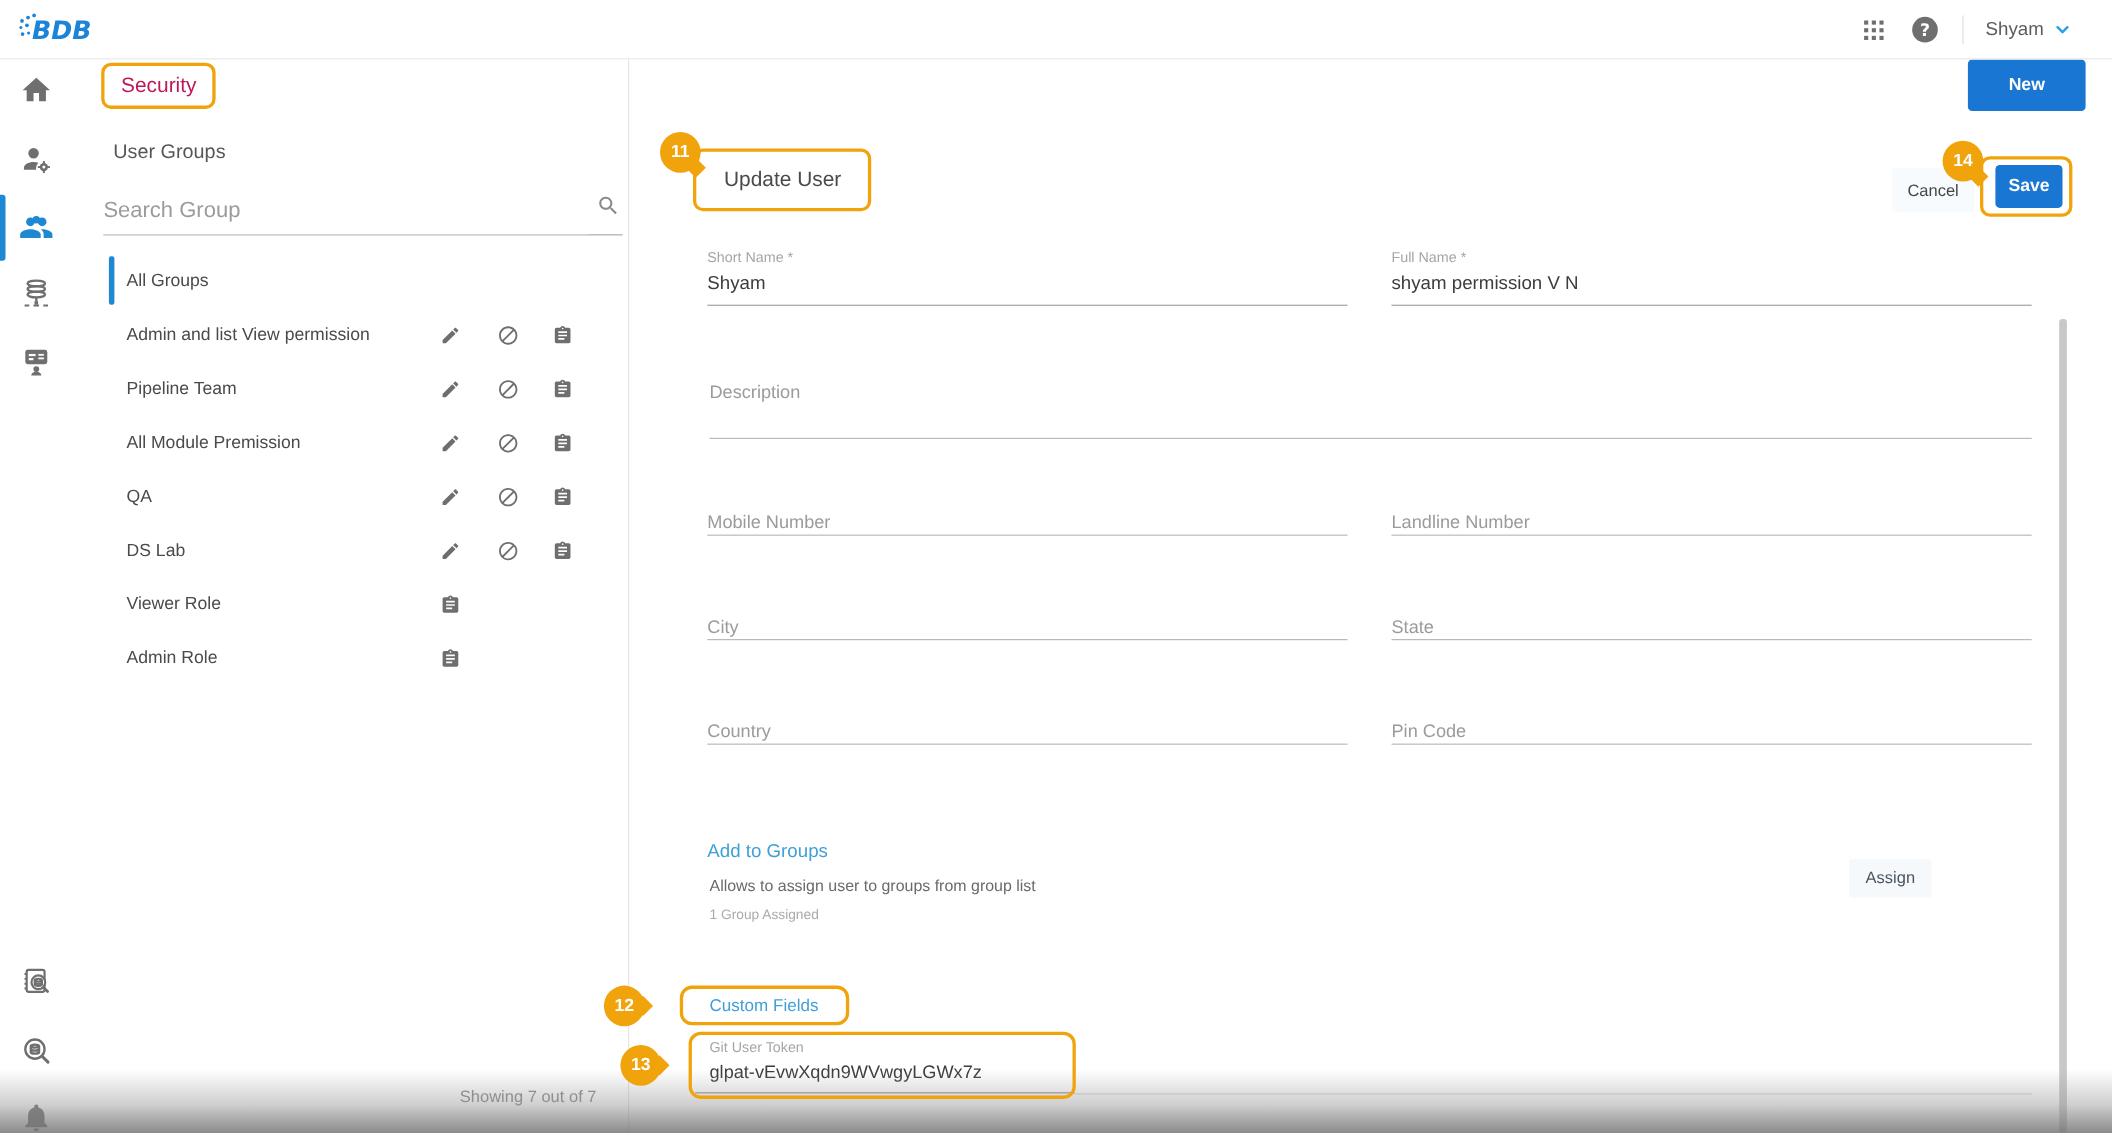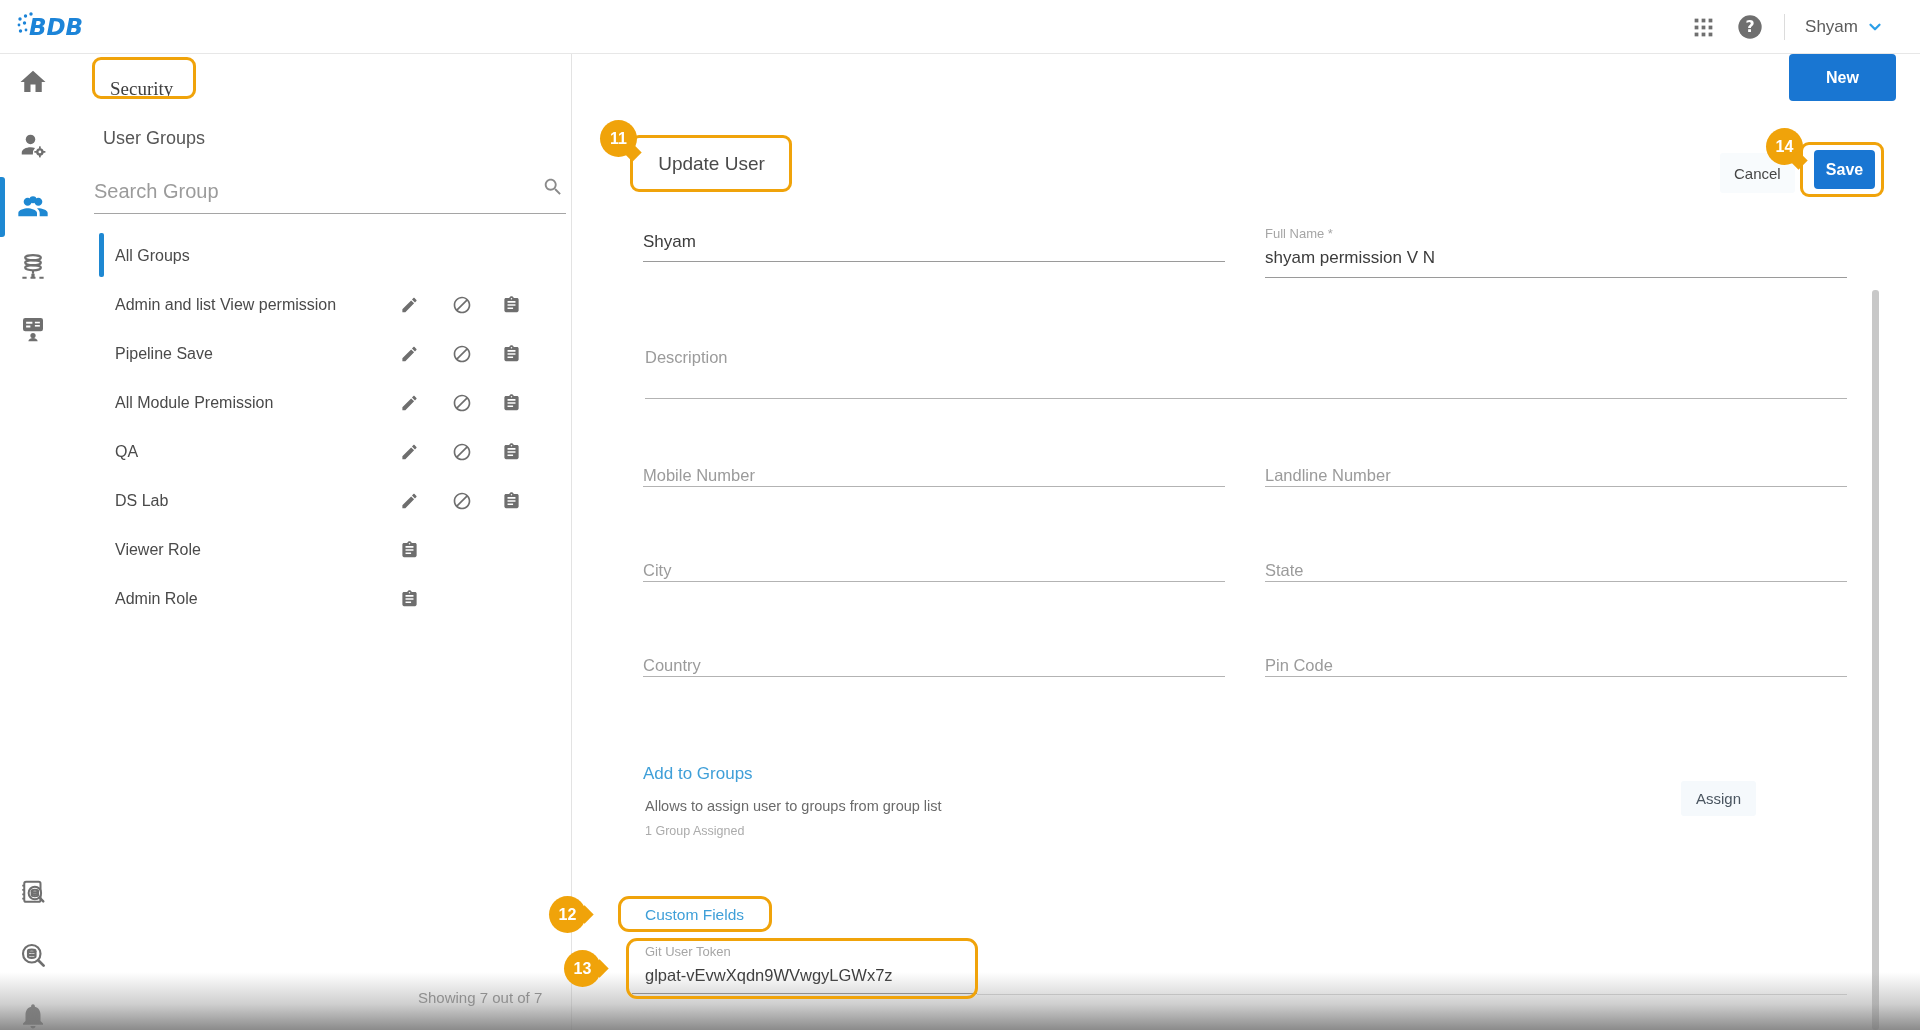--- a/index.html
+++ b/index.html
@@ -15,21 +15,21 @@
   .user-chip { display:flex; align-items:center; gap:8px; cursor:pointer; }
   .user-name { font-size:17px; color:#5c5c5c; }
 
   
   .sidebar { position:absolute; left:0; top:54px; width:66px; bottom:0; background:#fff; z-index:10; }
   .side-ic { position:absolute; left:50%; transform:translateX(-50%); cursor:pointer; }
   .side-active-bar { position:absolute; left:0; top:123px; width:5px; height:60px; background:#1e88d2; border-radius:0 3px 3px 0; }
 
   
   .panel { position:absolute; left:66px; top:54px; width:506px; bottom:0; background:#fff; border-right:1px solid #e3e3e3; z-index:5; }
-  .section-title { position:absolute; left:44px; top:24px; font-size:19px; color:#404040;font-family:Liberation Serif, serif; }
+  .section-title { position:absolute; left:44px; top:14px; font-size:19px; color:#be185d; }
   .panel-title { position:absolute; left:37px; top:74px; font-size:18px; color:#565656; }
   .search-wrap { position:absolute; left:28px; top:120px; width:472px; border-bottom:1px solid #a5a5a5; }
   .search-input { width:440px; border:none; outline:none; font-size:20px; color:#3c3c3c; padding:6px 0 10px;
                   font-family:"Liberation Sans", sans-serif; }
   .search-input::placeholder { color:#9b9b9b; }
   .search-ic { position:absolute; right:2px; top:2px; }
   .group-active-bar { position:absolute; left:33px; top:179px; width:5px; height:44px; background:#1e88d2; border-radius:2px; }
   .group-list { position:absolute; left:0; top:177px; width:506px; }
   .grow { position:relative; height:49px; width:506px; cursor:pointer; }
   .gname { position:absolute; left:49px; top:50%; transform:translateY(-50%); font-size:16px; color:#4a4a4a; white-space:nowrap; }
@@ -228,21 +228,21 @@
             <path d="M3 17.25V21h3.75L17.81 9.94l-3.75-3.75L3 17.25zM20.71 7.04c.39-.39.39-1.02 0-1.41l-2.34-2.34c-.39-.39-1.02-.39-1.41 0l-1.83 1.83 3.75 3.75 1.83-1.83z"></path>
           </svg></span>
       <span class="act a2"><svg width="20" height="20" viewBox="0 0 24 24" fill="#6e6e6e">
             <path d="M12 2C6.48 2 2 6.48 2 12s4.48 10 10 10 10-4.48 10-10S17.52 2 12 2zM4 12c0-4.42 3.58-8 8-8 1.85 0 3.55.63 4.9 1.69L5.69 16.9C4.63 15.55 4 13.85 4 12zm8 8c-1.85 0-3.55-.63-4.9-1.69L18.31 7.1C19.37 8.45 20 10.15 20 12c0 4.42-3.58 8-8 8z"></path>
           </svg></span>
       <span class="act a3"><svg width="19" height="19" viewBox="0 0 24 24" fill="#6e6e6e">
             <path d="M19 3h-4.18C14.4 1.84 13.3 1 12 1c-1.3 0-2.4.84-2.82 2H5c-1.1 0-2 .9-2 2v14c0 1.1.9 2 2 2h14c1.1 0 2-.9 2-2V5c0-1.1-.9-2-2-2zm-7 0c.55 0 1 .45 1 1s-.45 1-1 1-1-.45-1-1 .45-1 1-1zm2 14H7v-2h7v2zm3-4H7v-2h10v2zm0-4H7V7h10v2z"></path>
           </svg></span>
     </div>
     <div class="grow">
-      <span class="gname">Pipeline Save</span>
+      <span class="gname">Pipeline Team</span>
       <span class="act a1"><svg width="19" height="19" viewBox="0 0 24 24" fill="#6e6e6e">
             <path d="M3 17.25V21h3.75L17.81 9.94l-3.75-3.75L3 17.25zM20.71 7.04c.39-.39.39-1.02 0-1.41l-2.34-2.34c-.39-.39-1.02-.39-1.41 0l-1.83 1.83 3.75 3.75 1.83-1.83z"></path>
           </svg></span>
       <span class="act a2"><svg width="20" height="20" viewBox="0 0 24 24" fill="#6e6e6e">
             <path d="M12 2C6.48 2 2 6.48 2 12s4.48 10 10 10 10-4.48 10-10S17.52 2 12 2zM4 12c0-4.42 3.58-8 8-8 1.85 0 3.55.63 4.9 1.69L5.69 16.9C4.63 15.55 4 13.85 4 12zm8 8c-1.85 0-3.55-.63-4.9-1.69L18.31 7.1C19.37 8.45 20 10.15 20 12c0 4.42-3.58 8-8 8z"></path>
           </svg></span>
       <span class="act a3"><svg width="19" height="19" viewBox="0 0 24 24" fill="#6e6e6e">
             <path d="M19 3h-4.18C14.4 1.84 13.3 1 12 1c-1.3 0-2.4.84-2.82 2H5c-1.1 0-2 .9-2 2v14c0 1.1.9 2 2 2h14c1.1 0 2-.9 2-2V5c0-1.1-.9-2-2-2zm-7 0c.55 0 1 .45 1 1s-.45 1-1 1-1-.45-1-1 .45-1 1-1zm2 14H7v-2h7v2zm3-4H7v-2h10v2zm0-4H7V7h10v2z"></path>
           </svg></span>
     </div>
@@ -299,20 +299,21 @@
   <div class="panel-footer">Showing 7 out of 7</div>
 </div>
 
 <div class="main">
   <button class="btn-new">New</button>
   <div class="form-title">Update User</div>
   <button class="btn-cancel">Cancel</button>
   <button class="btn-save">Save</button>
 
   <div class="field" style="left:71px; top:172px; width:582px;">
+    <span class="small-label">Short Name *</span>
     <span class="fvalue">Shyam</span>
   </div>
   <div class="field" style="left:693px; top:172px; width:582px;">
     <span class="small-label">Full Name *</span>
     <span class="fvalue">shyam permission V N</span>
   </div>
 
   <div class="field empty tall" style="left:73px; top:292px; width:1202px;">
     <span class="ph">Description</span>
   </div>

